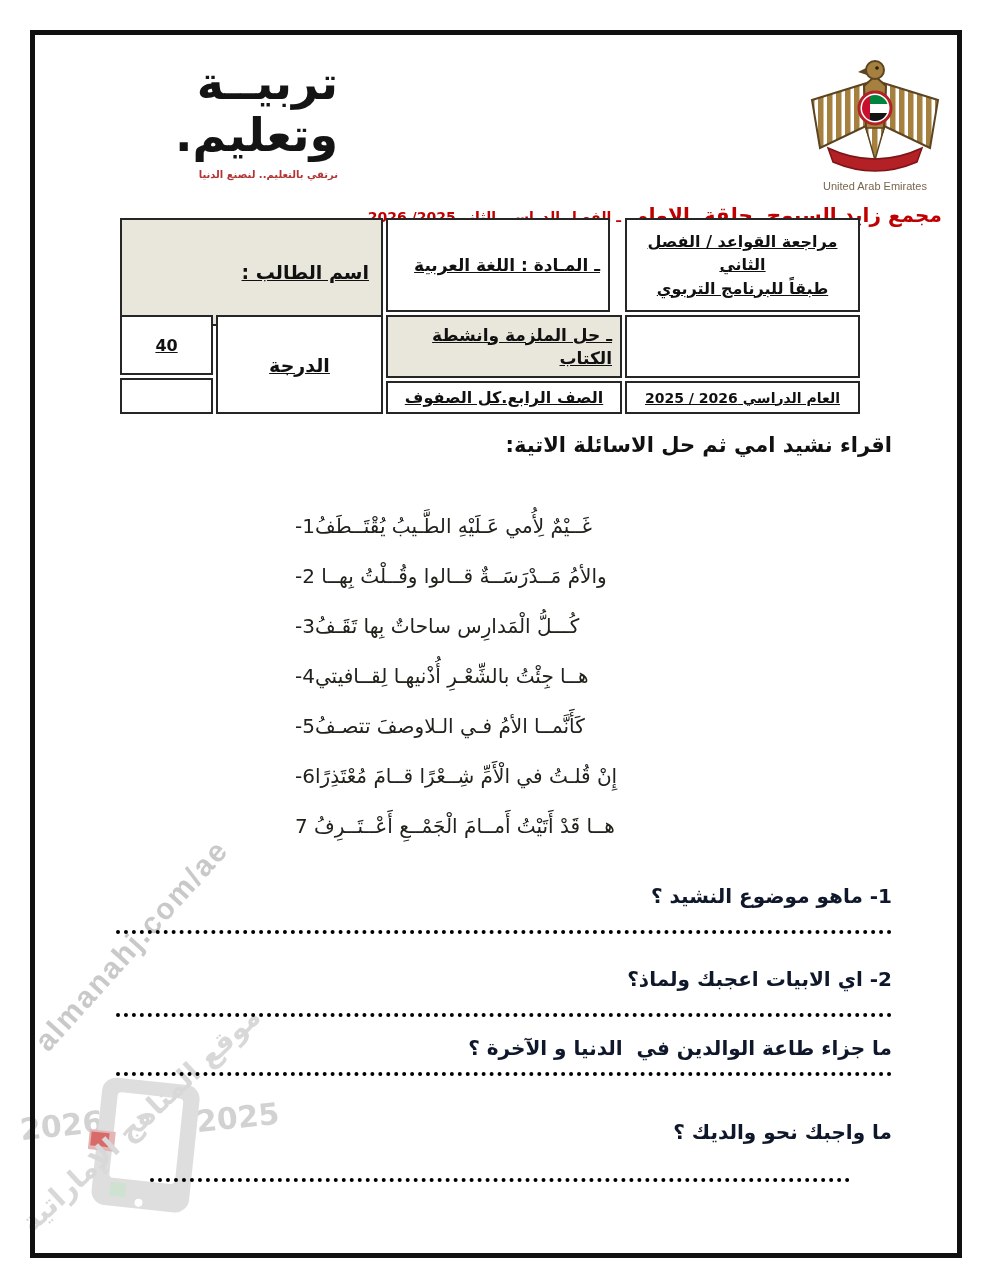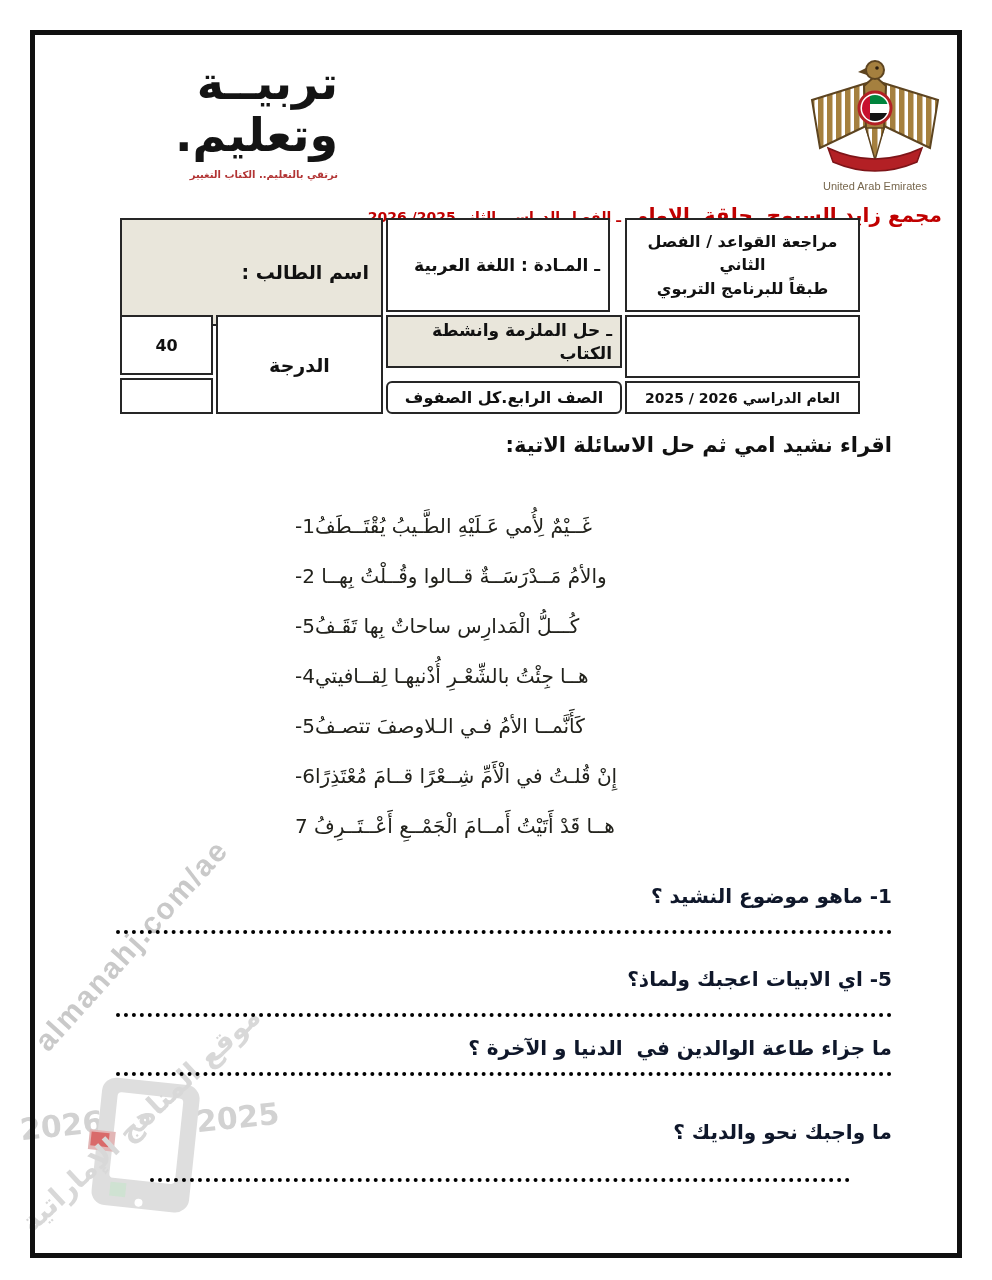--- a/index.html
+++ b/index.html
@@ -33,31 +33,31 @@
   .logo-l1,.logo-l2{font-size:46px;font-weight:900;color:#141414;line-height:1.12;letter-spacing:-1px;}
   .logo-tag{font-size:10px;color:#b23434;margin-top:8px;font-weight:bold;}
   .emblem{left:800px;top:56px;width:150px;z-index:2;text-align:center;}
   .emblem-caption{font-size:11px;color:#77674d;margin-top:2px;font-family:"Liberation Sans",sans-serif;}
   .school-line{right:40px;top:184px;z-index:2;direction:rtl;text-align:right;color:#c00000;white-space:pre-wrap;}
   .school-name{font-size:20px;font-weight:bold;}
   .school-term{font-size:14px;font-weight:bold;}
   
   .info-table{left:120px;top:218px;width:740px;height:200px;z-index:2;direction:rtl;}
   .cell{position:absolute;box-sizing:border-box;border:2px solid #262626;background:#ffffff;
-    direction:rtl;font-weight:bold;color:#111;display:flex;align-items:center;}
+    direction:rtl;font-weight:bold;color:#111;display:flex;align-items:center;text-decoration:underline;}
   .beige{background:#e9e6db;}
   .c-name   {left:0;   top:0;   width:263px;height:108px;justify-content:flex-start;padding-right:12px;font-size:19px;}
   .c-subject{left:266px;top:0;   width:224px;height:94px;justify-content:flex-start;padding-right:8px;font-size:17px;}
   .c-review {left:505px;top:0;   width:235px;height:94px;justify-content:center;text-align:center;font-size:16px;white-space:pre-line;line-height:1.45;}
   .c-40     {left:0;   top:97px; width:93px; height:60px;justify-content:center;font-size:16px;}
   .c-grade  {left:96px;top:97px; width:167px;height:99px;justify-content:center;font-size:19px;}
-  .c-homework{left:266px;top:97px;width:236px;height:53px;justify-content:flex-start;padding-right:8px;font-size:17px;line-height:1.35;}
+  .c-homework{left:266px;top:97px;width:236px;height:63px;justify-content:flex-start;padding-right:8px;font-size:17px;line-height:1.35;}
   .c-r2-empty{left:505px;top:97px;width:235px;height:63px;}
   .c-40b    {left:0;   top:160px;width:93px; height:36px;}
-  .c-class  {left:266px;top:163px;width:236px;height:33px;justify-content:center;font-size:16px;border-radius:6px;}
+  .c-class  {left:266px;top:163px;width:236px;height:33px;justify-content:center;font-size:16px;}
   .c-year   {left:505px;top:163px;width:235px;height:33px;justify-content:center;font-size:14px;}
   
   .instruction{right:100px;top:433px;z-index:2;direction:rtl;font-size:21px;font-weight:bold;color:#111;}
   .poem{left:295px;top:512px;width:430px;z-index:2;direction:rtl;text-align:left;color:#22221c;}
   .poem-line{font-size:20px;line-height:28px;margin-bottom:22px;white-space:nowrap;}
   .gap-lg{margin-top:14px;}
   .gap-sm{margin-top:8px;}
   .question{z-index:2;direction:rtl;font-size:20px;font-weight:bold;color:#0f172a;white-space:pre-wrap;}
   .q1{right:100px;top:884px;}
   .q2{right:100px;top:967px;}
@@ -83,21 +83,21 @@
     <div class="green"></div>
     <div class="home"></div>
 </div>
 <div class="abs wm wm-ar">موقع المناهج الإماراتية</div>
 
 <div class="abs page-frame"></div>
 
 <div class="abs logo-block">
   <div class="logo-l1">تربيــة</div>
   <div class="logo-l2">وتعليم.</div>
-  <div class="logo-tag">نرتقي بالتعليم.. الكتاب التغيير</div>
+  <div class="logo-tag">نرتقي بالتعليم.. لنصنع الدنيا</div>
 </div>
 
 <div class="abs emblem">
   <svg width="150" height="118" viewBox="0 0 150 118">
     <defs>
       <pattern id="fz" width="9" height="9" patternUnits="userSpaceOnUse">
         <rect width="9" height="9" fill="#a5803f"></rect>
         <rect x="5.5" width="3.5" height="9" fill="#ffffff"></rect>
       </pattern>
       <clipPath id="flagclip">
@@ -144,30 +144,30 @@
   <div class="cell c-40b"></div>
   <div class="cell c-class">الصف الرابع.كل الصفوف</div>
   <div class="cell c-year">العام الدراسي ‪2025 / 2026‬</div>
 </div>
 
 <div class="abs instruction">اقراء نشيد امي ثم حل الاسائلة الاتية:</div>
 
 <div class="abs poem">
   <div class="poem-line">غَــيْمٌ لِأُمي عَـلَيْهِ الطَّـيبُ يُقْتَــطَفُ1-</div>
   <div class="poem-line">والأمُ مَــدْرَسَــةٌ قــالوا وقُــلْتُ بِهــا 2-</div>
-  <div class="poem-line">كُـــلُّ الْمَدارِس ساحاتٌ بِها تَقَـفُ5-</div>
+  <div class="poem-line">كُـــلُّ الْمَدارِس ساحاتٌ بِها تَقَـفُ3-</div>
   <div class="poem-line gap-lg">هــا جِئْتُ بالشِّعْـرِ أُذْنيهـا لِقــافيتي4-</div>
   <div class="poem-line">كَأَنَّمــا الأمُ فـي الـلاوصفَ تتصـفُ5-</div>
   <div class="poem-line gap-lg">إِنْ قُلـتُ في الْأَمِّ شِــعْرًا قــامَ مُعْتَذِرًا6-</div>
   <div class="poem-line gap-sm">هــا قَدْ أَتَيْتُ أَمــامَ الْجَمْــعِ أَعْــتَــرِفُ 7</div>
 </div>
 
 <div class="abs question q1">1- ماهو موضوع النشيد ؟</div>
 <div class="abs dots d1"></div>
 
-<div class="abs question q2">5- اي الابيات اعجبك ولماذ؟</div>
+<div class="abs question q2">2- اي الابيات اعجبك ولماذ؟</div>
 <div class="abs dots d2"></div>
 
 <div class="abs question q3">ما جزاء طاعة الوالدين في  الدنيا و الآخرة ؟</div>
 <div class="abs dots d3"></div>
 
 <div class="abs question q4">ما واجبك نحو والديك ؟</div>
 <div class="abs dots d4"></div>
 
 </body></html>

